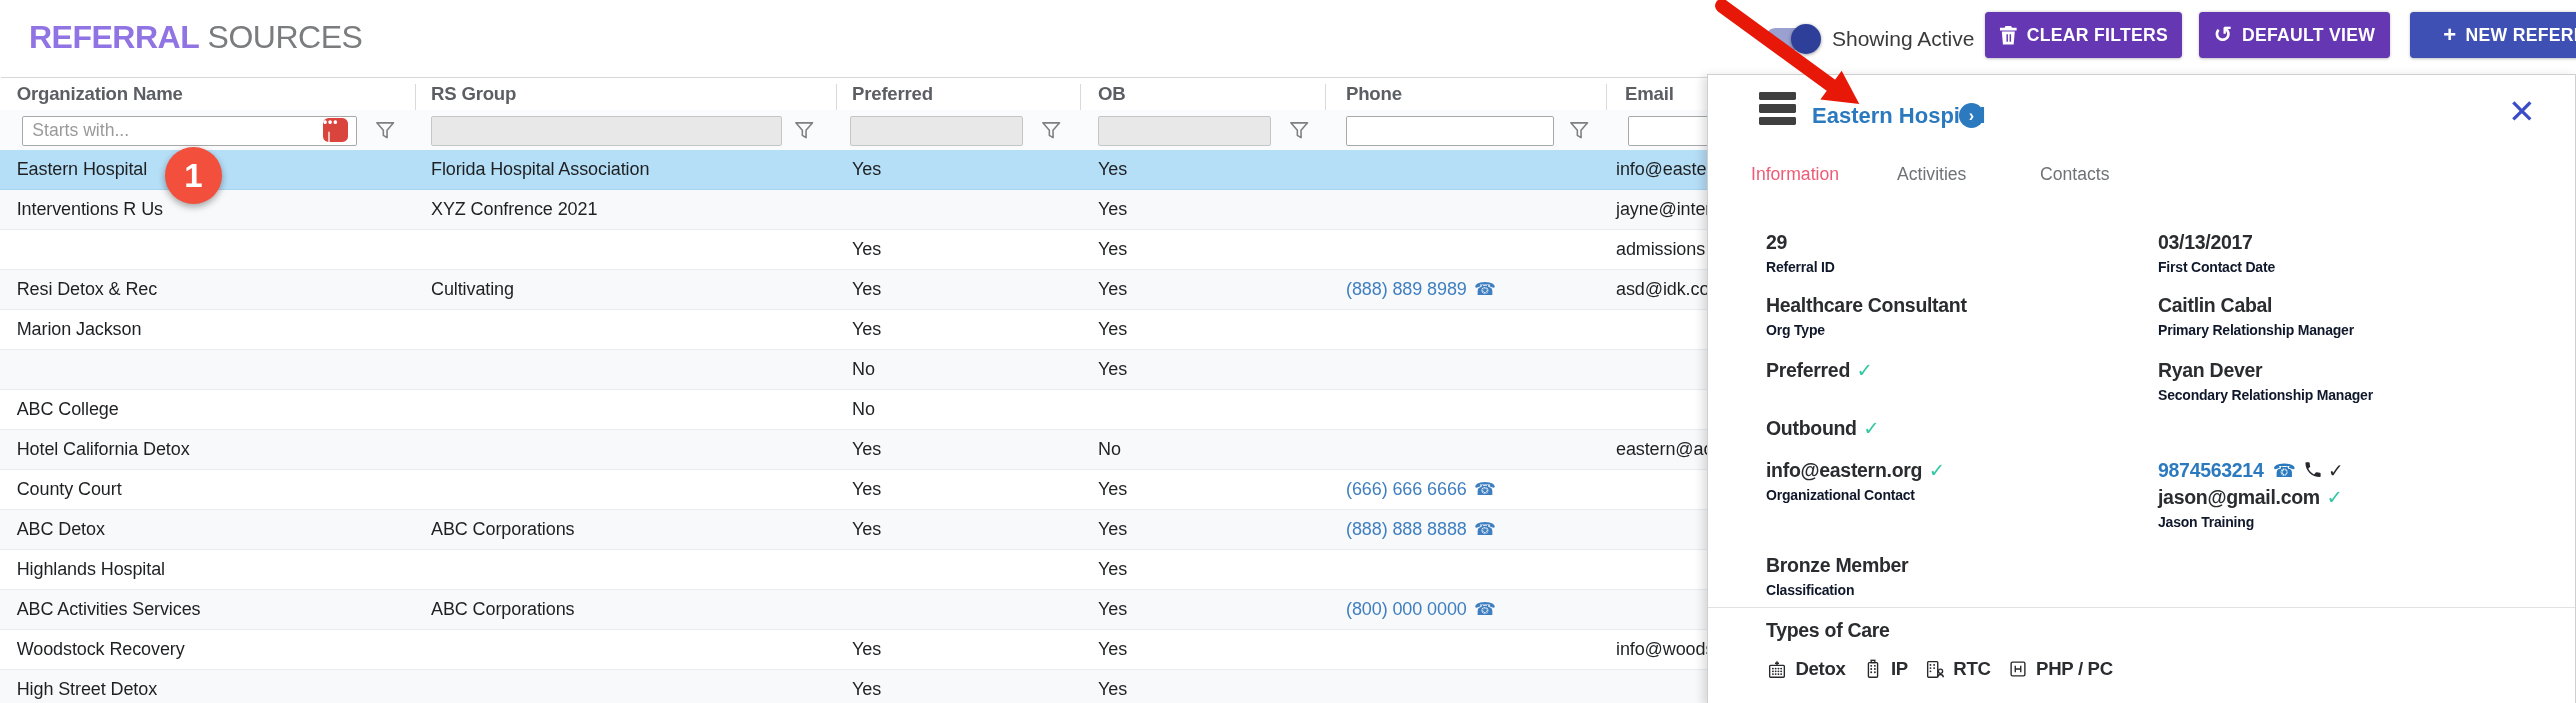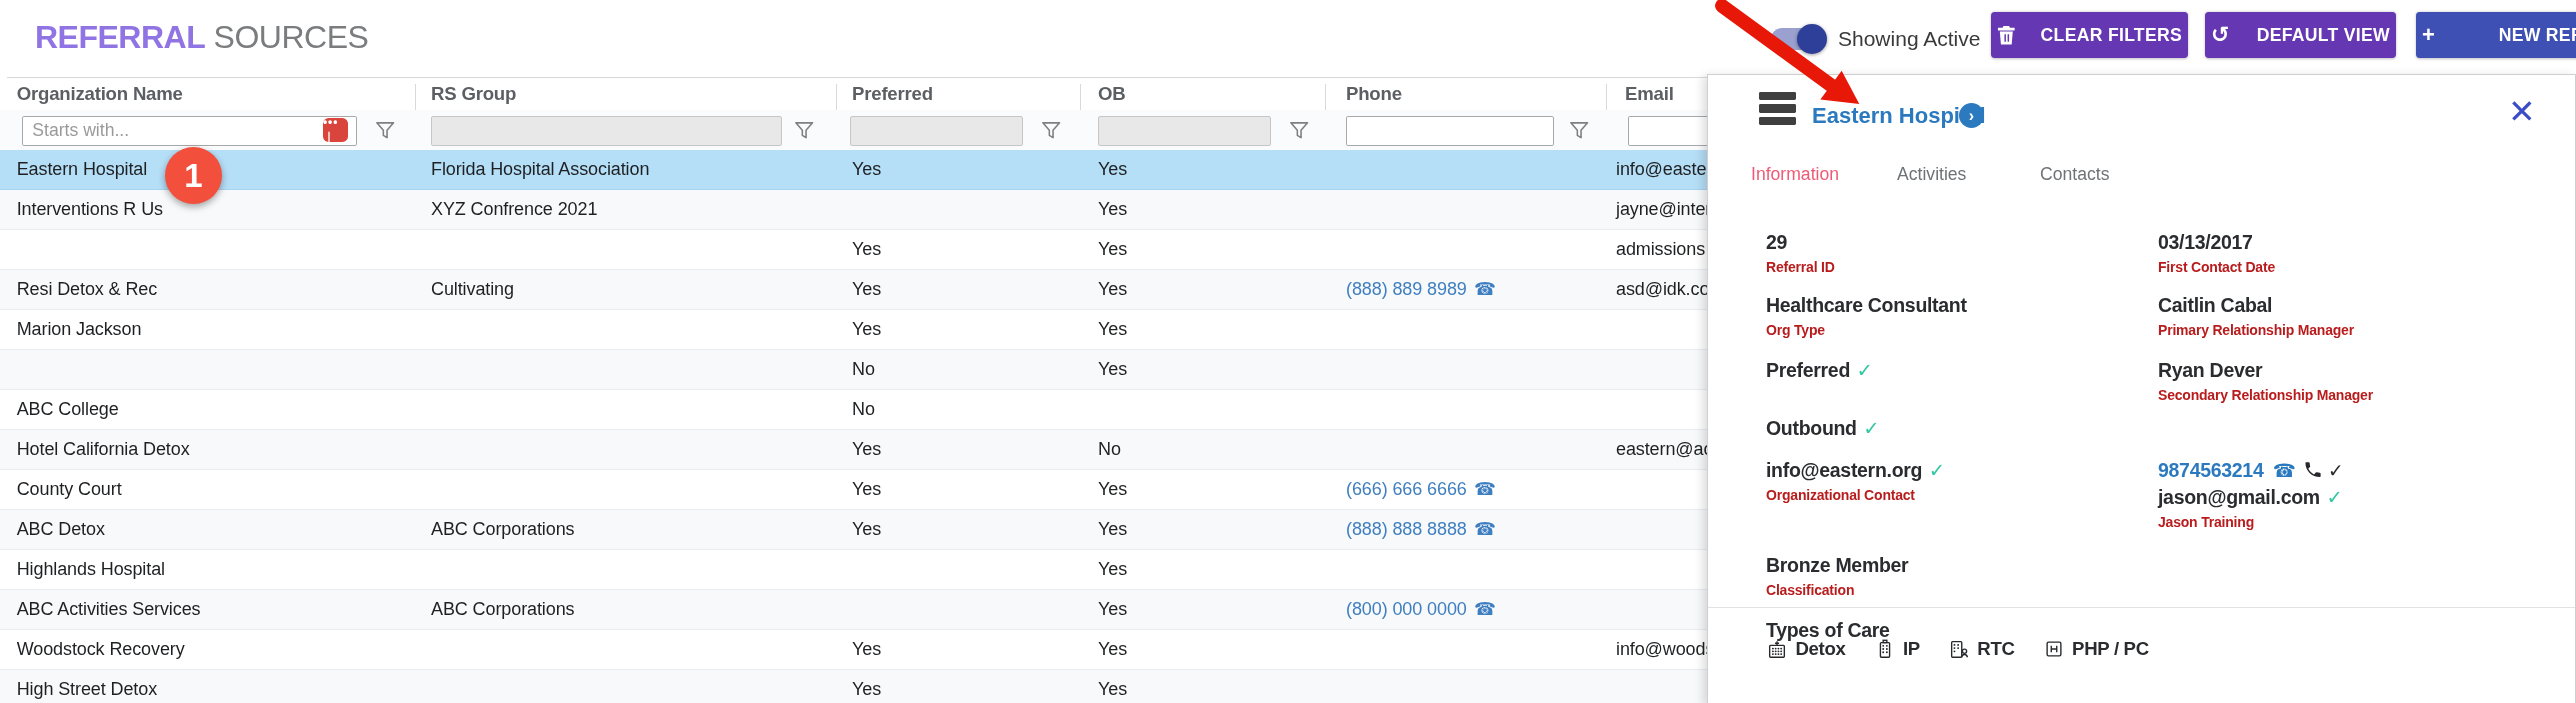--- a/index.html
+++ b/index.html
@@ -1,29 +1,29 @@
 <!DOCTYPE html>
 <html style="font-size:15px"><head>
 <meta charset="utf-8">
 <style>
   html,body{margin:0;padding:0;width:2576px;height:704px;overflow:hidden;background:#fff;
     font-family:"Liberation Sans","DejaVu Sans",sans-serif;position:relative;}
 
   
-  #topbar{position:absolute;left:7px;top:0;width:2312px;height:77px;background:#fff;border-bottom:0.9px solid #d8d8d8;padding-left:24px;}
+  #topbar{position:absolute;left:1px;top:0;width:2312px;height:77px;background:#fff;border-bottom:0.9px solid #d8d8d8;padding-left:24px;}
   #title{position:absolute;left:28px;top:18.6px;font-size:32px;letter-spacing:-0.5px;white-space:nowrap;}
   #title .t1{color:#9174e3;font-weight:bold;}
   #title .t2{color:#7a7c7e;font-weight:normal;margin-left:8.4px;}
 
   .switch{position:absolute;left:1764px;top:28px;width:52px;height:22px;border-radius:11px;background:#9aa1d0;cursor:pointer;}
   .switch .knob{position:absolute;right:-3.7px;top:-3.7px;width:30px;height:30px;border-radius:50%;background:#2e3f99;box-shadow:0 0.9px 3.7px rgba(0,0,0,.4);}
   #toggle-label{position:absolute;left:1831px;top:27px;font-size:21px;color:#3a3a3a;white-space:nowrap;}
 
   .btn{position:absolute;top:12px;height:46px;border:none;border-radius:3.7px;color:#fff;font-weight:bold;
-    font-size:17.6px;letter-spacing:0.3px;display:flex;align-items:center;justify-content:space-between;gap:9.3px;
+    font-size:17.6px;letter-spacing:0.3px;display:flex;align-items:center;justify-content:center;gap:9.3px;
     font-family:inherit;box-shadow:0 0.9px 2.8px rgba(0,0,0,.25);cursor:pointer;white-space:nowrap;}
   .btn.purple{background:#6537b2;}
   .btn.blue{background:#3e50b4;}
   #btn-clear{left:1984px;width:197px;}
   #btn-default{left:2198px;width:191px;}
   #btn-new{left:2409px;width:223px;}
   .btn .uicon{font-size:22px;font-weight:bold;line-height:1;}
 
   
   #grid-head{position:absolute;left:0;top:78px;width:2576px;height:32px;background:#fff;}
@@ -64,30 +64,30 @@
   #panel-title{position:absolute;left:104px;top:28px;font-size:22px;font-weight:bold;color:#2b79be;cursor:pointer;white-space:nowrap;}
   #panel-title-icon{position:absolute;left:251px;top:28px;width:25px;height:25px;border-radius:50%;background:#2b79be;
     color:#fff;display:flex;align-items:center;justify-content:center;font-size:16px;font-weight:bold;cursor:pointer;}
   #panel-close{position:absolute;left:800px;top:20.4px;font-size:33px;font-weight:bold;color:#3b4cc8;cursor:pointer;line-height:1;}
   .tab{position:absolute;top:89px;font-size:17.6px;color:#6f7377;cursor:pointer;white-space:nowrap;}
   .tab.active{color:#ee5b76;}
   #tab-info{left:43px;} #tab-act{left:189px;} #tab-con{left:332px;}
 
   .fblock{position:absolute;white-space:nowrap;}
   .fval{font-size:19.5px;font-weight:bold;color:#2a2c2f;letter-spacing:-0.3px;}
-  .flab{font-size:14px;font-weight:bold;color:#b91c1c;letter-spacing:-0.2px;margin-top:4.6px;}
+  .flab{font-size:14px;font-weight:bold;color:#0f172a;letter-spacing:-0.2px;margin-top:4.6px;}
   .gcheck{color:#2fc8a2;font-weight:bold;font-size:19.5px;margin-left:6.5px;}
   .bcheck{color:#26282b;font-weight:bold;font-size:18.6px;margin-left:5.6px;}
   .col-l{left:58px;} .col-r{left:438px;margin-left:12px;}
   #p-divider{position:absolute;left:0;top:532px;width:100%;height:0.9px;background:#e2e2e2;}
   .linkval{color:#2b79be;}
   .tel-blue{color:#2b79be;font-size:18.6px;margin-left:9.3px;}
   .call-svg{margin-left:7.4px;vertical-align:-2.8px;}
 
-  #care-row{position:absolute;left:58px;top:563px;display:flex;gap:28px;align-items:center;}
+  #care-row{position:absolute;left:58px;top:583px;display:flex;gap:16px;align-items:center;}
   .care-item{display:flex;align-items:center;gap:7.4px;}
   .care-item .fval{font-size:18.6px;}
   .care-item svg{stroke:#26282b;fill:none;stroke-width:1.5px;}
 </style>
 </head>
 <body>
 
 <div id="topbar">
   <div id="title">
     <span class="t1">REFERRAL</span><span class="t2">SOURCES</span>

